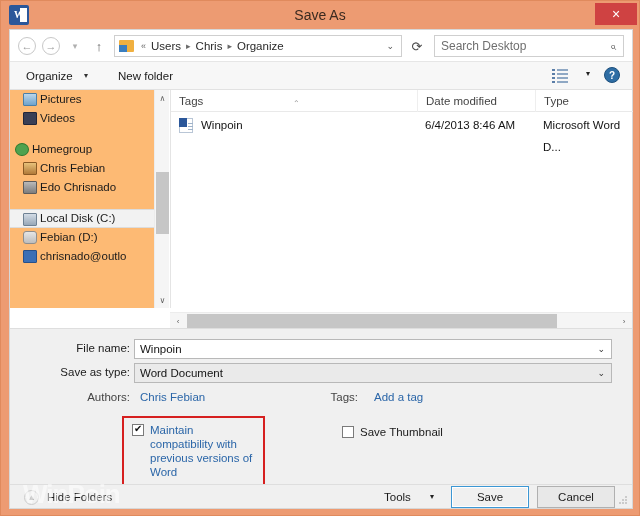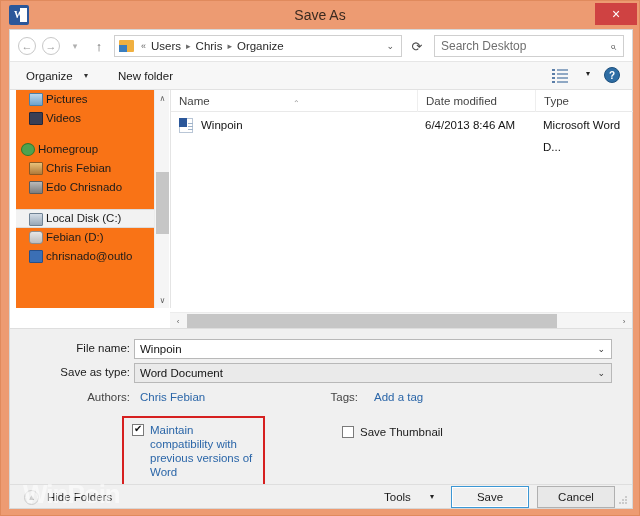--- a/index.html
+++ b/index.html
@@ -197,23 +197,23 @@
     cursor: pointer;
     border: 1px solid #1d4f7c;
   }
 
   
   .panes {
     position: absolute; left: 0; top: 60px;
     width: 622px; height: 218px;
   }
   .nav-pane {
-    position: absolute; left: 6px; top: 0;
+    position: absolute; left: 0; top: 0;
     width: 144px; height: 218px;
-    background: #f97316;
+    background: #fdba74;
     overflow: hidden;
   }
   .tree-item {
     position: relative;
     height: 19px; line-height: 19px;
     padding-left: 22px;
     font-size: 11.5px; color: #1b1b1b;
     white-space: nowrap;
     cursor: pointer;
   }
@@ -588,21 +588,21 @@
 
       <div class="nav-vscroll">
         <div class="vs-up">∧</div>
         <div class="vs-thumb"></div>
         <div class="vs-down">∨</div>
       </div>
 
       <div class="list-pane">
         <div class="col-header">
           <div class="col col-name">
-            <span>Name</span>
+            <span>Tags</span>
             <span class="sort-caret">⌃</span>
           </div>
           <div class="col col-date">Date modified</div>
           <div class="col col-type">Type</div>
         </div>
         <div class="file-row">
           <span class="doc-icon"></span>
           <span class="fr-cell fr-name">Winpoin</span>
           <span class="fr-cell fr-date">6/4/2013 8:46 AM</span>
           <span class="fr-cell fr-type">Microsoft Word D...</span>

